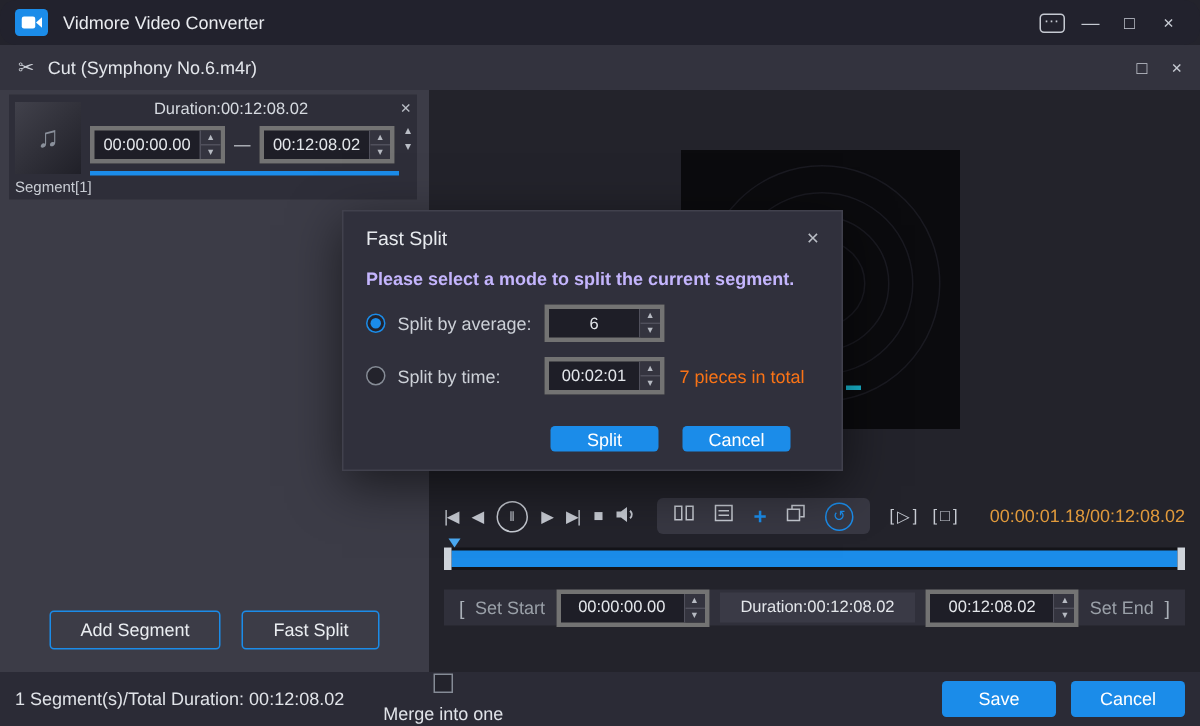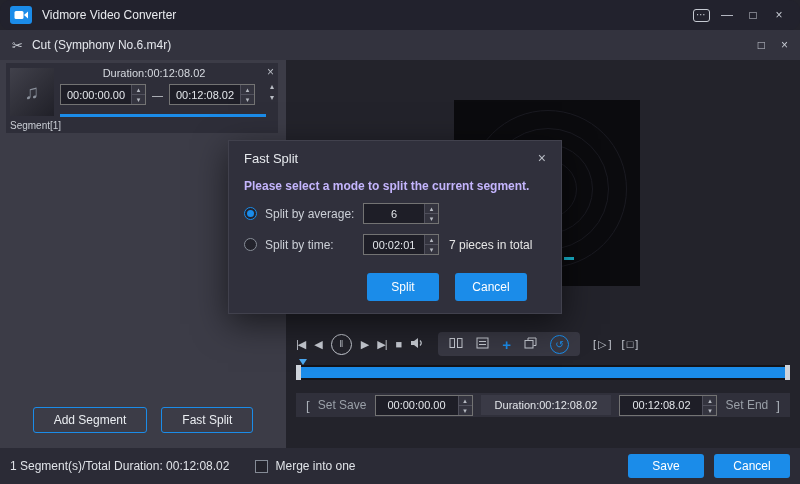--- a/index.html
+++ b/index.html
@@ -38,21 +38,21 @@
   .seg-duration { position:absolute; left:52px; top:4px; width:192px; text-align:center;
     font-size:11px; color:#d6dae0; }
   .time-row { position:absolute; left:54px; top:21px; display:flex; align-items:center; gap:6px; }
   .dash { color:#cdd1d8; font-size:11px; }
   .seg-progress { position:absolute; left:54px; top:51px; width:206px; height:3px; background:#1b8ce9; }
   .seg-label { position:absolute; left:4px; top:57px; font-size:10px; color:#c9cdd4; }
   .seg-close { position:absolute; right:4px; top:2px; color:#b9bdc5; font-size:12px; }
   .seg-up { position:absolute; right:4px; top:19px; color:#b9bdc5; font-size:8px; }
   .seg-down { position:absolute; right:4px; top:30px; color:#b9bdc5; font-size:8px; }
   
-  .fake-input { display:flex; align-items:stretch; background:#1e1e27; border:1px solid #737373;
+  .fake-input { display:flex; align-items:stretch; background:#1e1e27; border:3px solid #737373;
     height:19px; box-sizing:content-box; }
   .fake-input .val { flex:1; display:flex; align-items:center; justify-content:center;
     font-size:11px; color:#e3e6ea; padding:0 4px; white-space:nowrap; }
   .spinner { width:13px; border-left:1px solid #50505c; display:flex; flex-direction:column; flex:none; }
   .spinner .sp { flex:1; display:flex; align-items:center; justify-content:center;
     font-size:7px; line-height:1; color:#b6bac2; background:#34343f; }
   .spinner .sp + .sp { border-top:1px solid #50505c; }
   .w84 { width:84px; } .w96 { width:96px; } .w74 { width:74px; }
   
   .left-actions { position:absolute; left:0; right:0; bottom:15px; display:flex;
@@ -99,42 +99,42 @@
   .trim-row { position:absolute; left:10px; right:10px; top:333px; height:24px; background:#30303b;
     display:flex; align-items:center; justify-content:space-between; padding:0 10px; box-sizing:border-box; }
   .trim-bracket { color:#aab0b8; font-size:13px; }
   .trim-label { color:#9aa0a8; font-size:12px; }
   .dur-box { background:#3a3a46; height:20px; display:flex; align-items:center; padding:0 14px;
     font-size:11px; color:#e3e6ea; white-space:nowrap; }
   
   .footer { position:absolute; left:0; right:0; bottom:0; height:36px; background:#2b2b36;
     display:flex; align-items:center; padding:0 10px; box-sizing:border-box; }
   .footer-summary { font-size:12px; color:#e0e3e8; }
-  .merge { display:flex; align-items:center; gap:7px; margin-left:26px; }
+  .merge { display:flex; align-items:center; gap:7px; margin-left:26px;flex-direction:column; }
   .checkbox { width:13px; height:13px; border:1px solid #858b96; background:#23232c; box-sizing:border-box; }
   .merge-label { font-size:12px; color:#e0e3e8; }
   .footer-actions { margin-left:auto; display:flex; gap:10px; }
   .btn-filled { height:24px; min-width:76px; display:flex; align-items:center; justify-content:center;
     background:#1b8ce9; color:#fff; font-size:12px; border-radius:3px; padding:0 12px; box-sizing:border-box; }
   
   .modal { position:absolute; left:228px; top:140px; width:334px; height:174px; background:#30303c;
     border:1px solid #41414d; box-sizing:border-box; box-shadow:0 10px 32px rgba(0,0,0,.55); z-index:20; }
   .modal-header { display:flex; align-items:center; padding:9px 15px 0; }
   .modal-title { font-size:13px; color:#e7eaee; }
   .modal-close { margin-left:auto; color:#b9bdc5; font-size:14px; }
   .modal-msg { padding:13px 15px 0; font-size:12px; font-weight:bold; color:#c4b5fd; }
   .modal-row { display:flex; align-items:center; padding:10px 15px 0; }
   .radio { width:13px; height:13px; border-radius:50%; border:1px solid #868c96; background:#23232c;
     box-sizing:border-box; position:relative; flex:none; margin-right:8px; }
   .radio.selected { border-color:#1b8ce9; }
   .radio.selected::after { content:""; position:absolute; inset:2px; border-radius:50%; background:#1b8ce9; }
   .modal-row .lbl { width:98px; font-size:12px; color:#ccd0d7; }
-  .pieces-note { margin-left:10px; font-size:12px; color:#e5e5e5; }
+  .pieces-note { margin-left:10px; font-size:12px; color:#f97316; }
   .modal-actions { position:absolute; right:34px; bottom:12px; display:flex; gap:16px; }
-  .modal-actions .btn-filled { min-width:72px; height:28px; }
+  .modal-actions .btn-filled { min-width:72px; height:17px; }
 </style>
 </head>
 <body>
 
 <div class="window">
 
   <div class="titlebar">
     <div class="app-logo">
       <svg width="14" height="10" viewBox="0 0 14 10">
         <rect x="0.5" y="1" width="9" height="8" rx="1.5" fill="#ffffff"></rect>
@@ -259,32 +259,33 @@
           <span>▷</span>
           <span>]</span>
         </span>
         <span class="br-btn">
           <span>[</span>
           <span>□</span>
           <span>]</span>
         </span>
       </div>
 
+      <span class="time-display">00:00:01.18/00:12:08.02</span>
     </div>
 
     <div class="timeline">
       <div class="timeline-fill"></div>
       <div class="handle-l"></div>
       <div class="handle-r"></div>
       <div class="playhead"></div>
     </div>
 
     <div class="trim-row">
       <span class="trim-bracket">[</span>
-      <span class="trim-label">Set Save</span>
+      <span class="trim-label">Set Start</span>
       <div class="fake-input w96">
         <span class="val">00:00:00.00</span>
         <span class="spinner">
           <span class="sp">▴</span>
           <span class="sp">▾</span>
         </span>
       </div>
       <div class="dur-box">Duration:00:12:08.02</div>
       <div class="fake-input w96">
         <span class="val">00:12:08.02</span>

